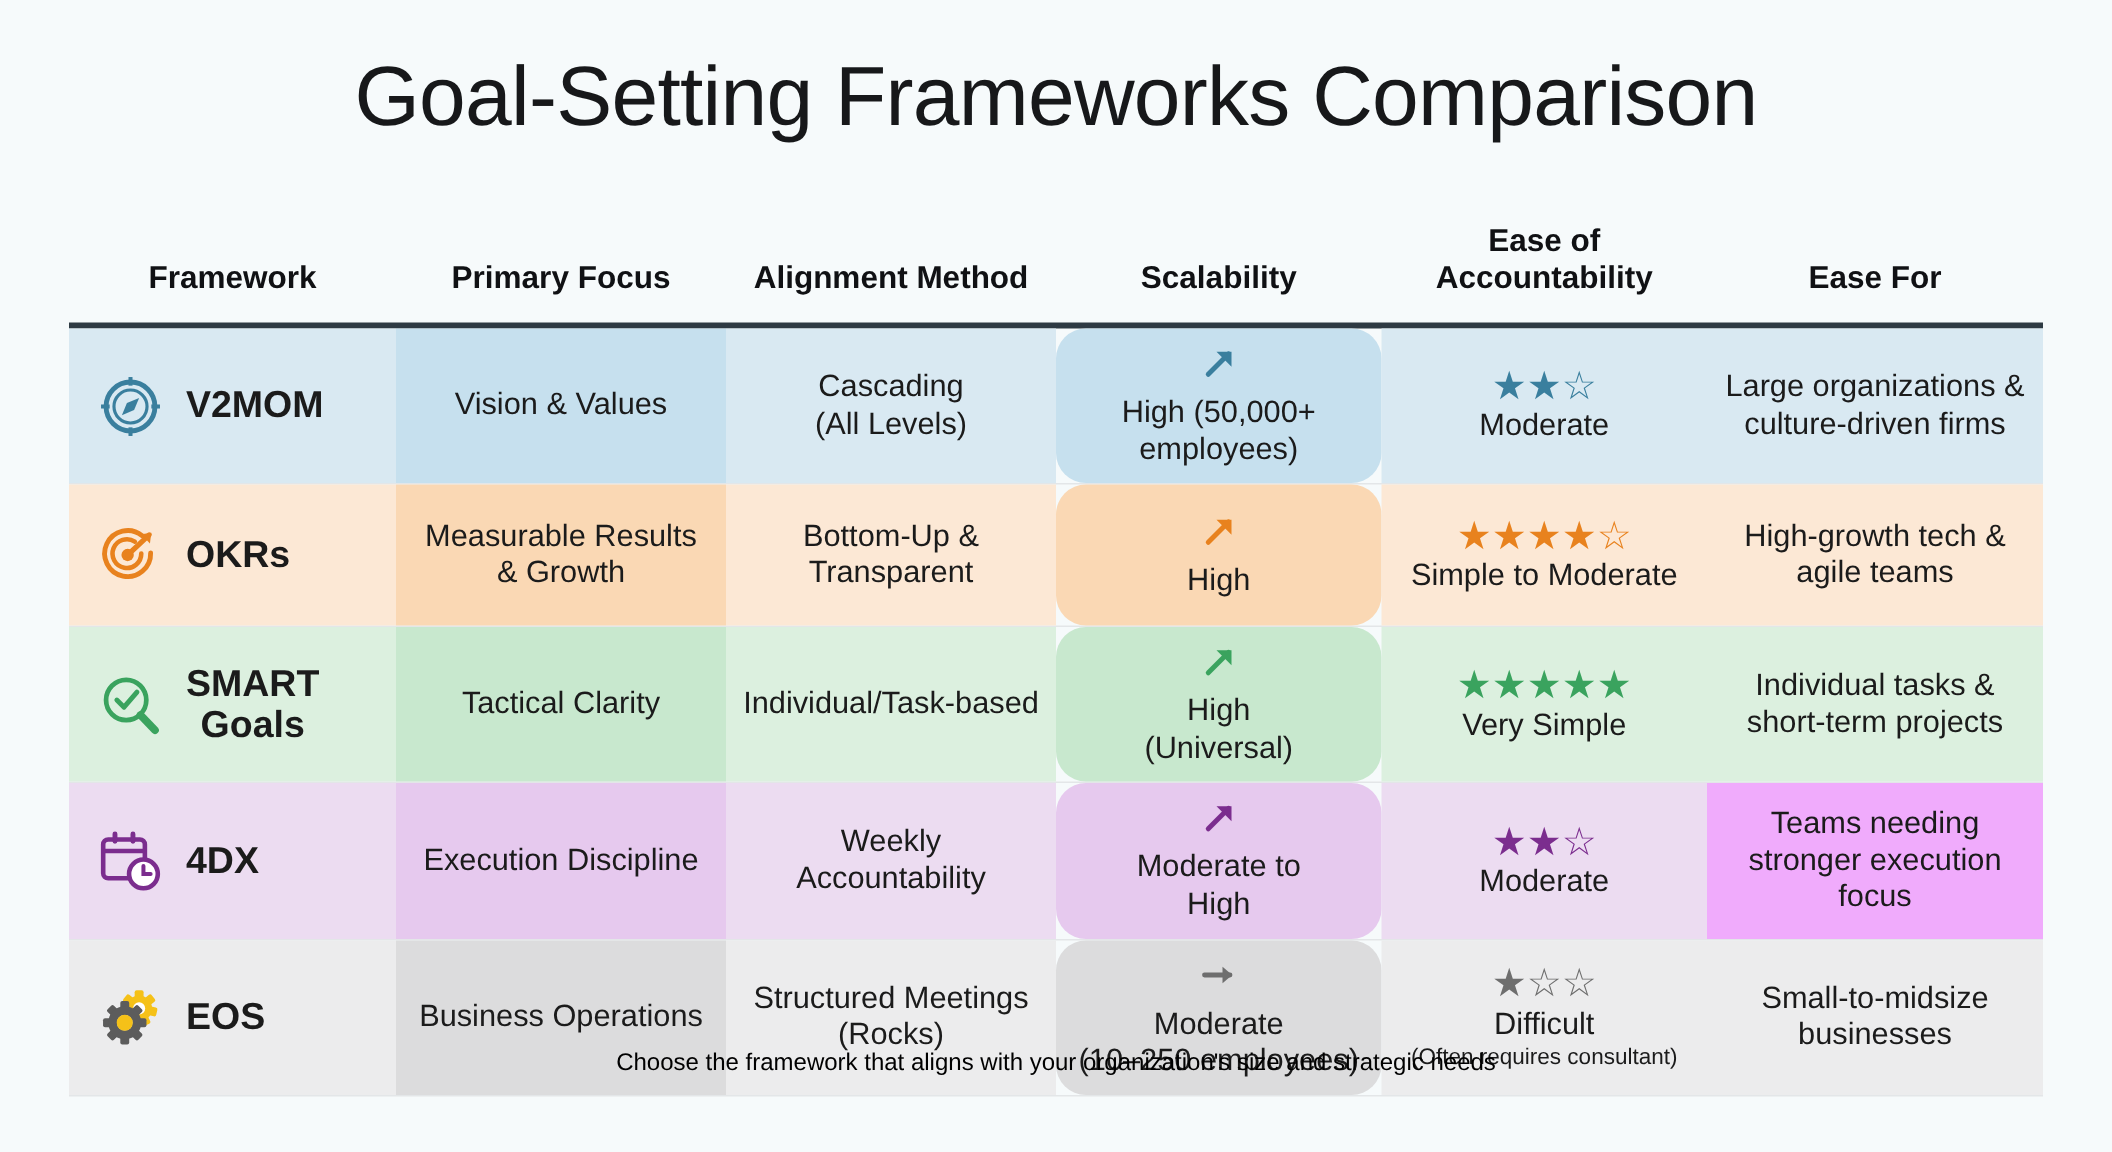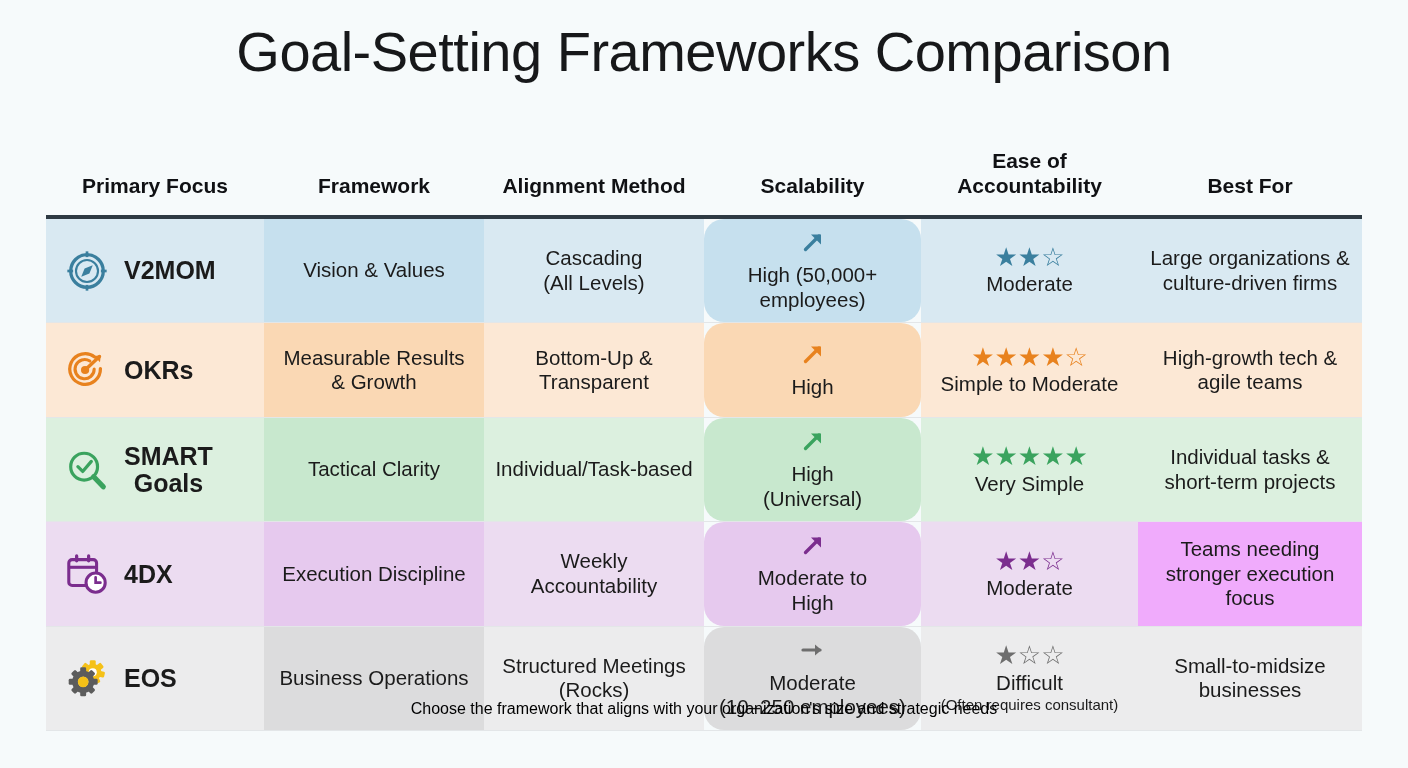--- a/index.html
+++ b/index.html
@@ -12,21 +12,21 @@
   }
   .page{position:relative;width:1408px;height:768px;box-sizing:border-box;}
 
   .title{
     text-align:center;
     font-size:56px;
     font-weight:400;
     letter-spacing:-0.5px;
     color:#17181a;
     margin:0;
-    padding-top:20px;
+    padding-top:32px;
     line-height:1.15;
     font-family:"Liberation Sans", sans-serif;
   }
 
   .table{
     position:absolute;
     left:46px; top:135px; width:1316px;
   }
 
   .grid{
@@ -108,37 +108,37 @@
 <body>
 
 <div class="page">
 
   <h1 class="title">Goal-Setting Frameworks Comparison</h1>
 
   <div class="table">
 
     <div class="grid head">
       <div class="cell">
+          <span>Framework</span>
+        </div>
+      <div class="cell">
           <span>Primary Focus</span>
-        </div>
-      <div class="cell">
-          <span>Framework</span>
         </div>
       <div class="cell">
           <span>Alignment Method</span>
         </div>
       <div class="cell">
           <span>Scalability</span>
         </div>
       <div class="cell">
           <span style="white-space:pre-line">Ease of
 Accountability</span>
         </div>
       <div class="cell">
-          <span>Best For</span>
+          <span>Ease For</span>
         </div>
     </div>
 
     <div class="rule"></div>
 
     <div class="body" id="tbody">
         <div class="row r0">
           <div class="cell name" style="background:#d9e9f2">
        <span class="icon"><svg width="46" height="46" viewBox="0 0 48 48">
                 <circle cx="24" cy="24" r="17" fill="none" stroke="#3a7f9e" stroke-width="3.4"></circle>

